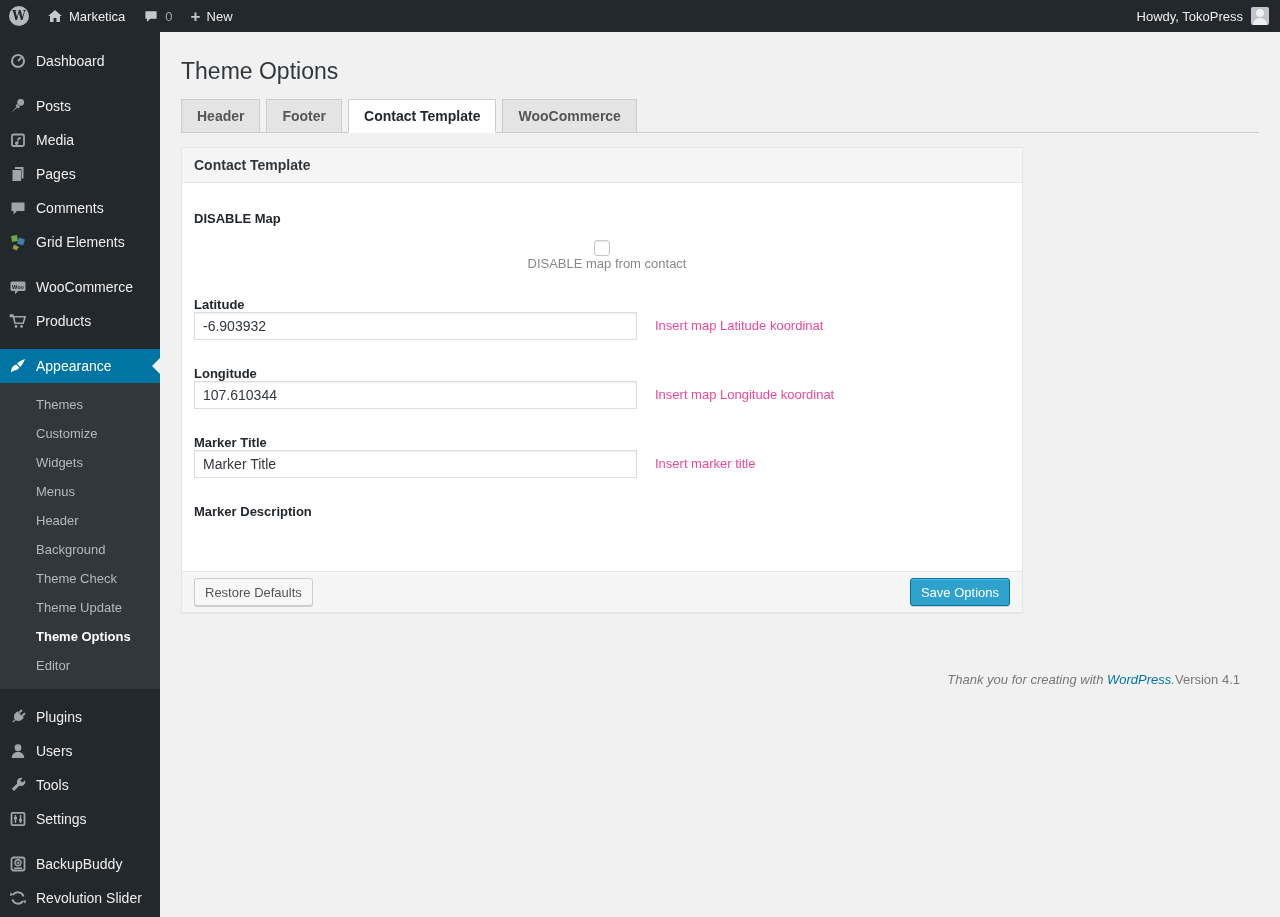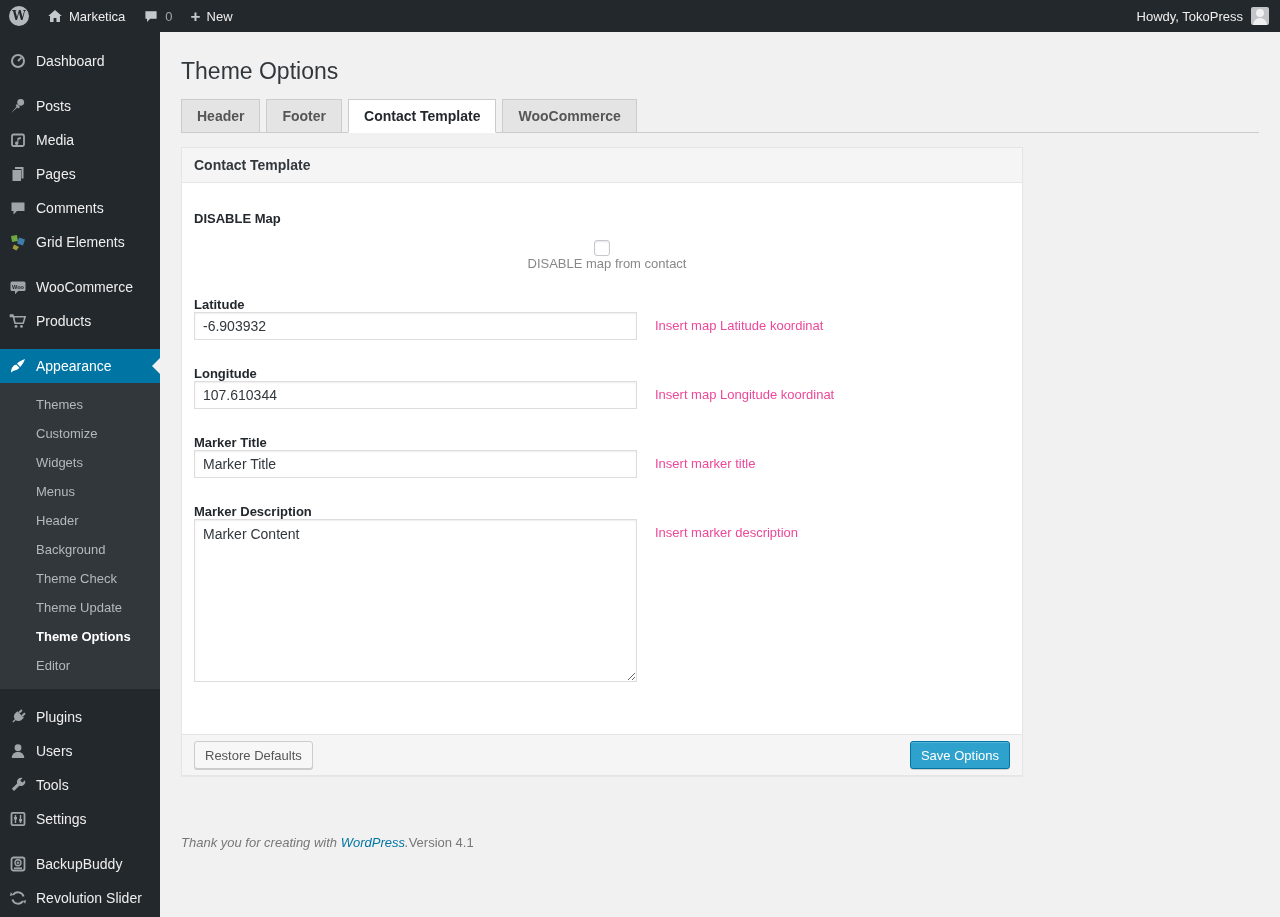--- a/index.html
+++ b/index.html
@@ -68,21 +68,21 @@
   .checkbox-label { font-size:13px; color:#888; margin-left:10px; cursor:pointer; }
 
   .panel-footer { padding:6px 12px; background:#f5f5f5; border-top:1px solid #e5e5e5;
     display:flex; justify-content:space-between; align-items:center; height:41px; }
   .button { font-size:13px; height:28px; padding:0 10px; border-radius:3px; cursor:pointer;
     font-family:"Liberation Sans", sans-serif; }
   .button-secondary { background:#f7f7f7; border:1px solid #ccc; color:#555; box-shadow:0 1px 0 #ccc; }
   .button-primary { background:#2ea2cc; border:1px solid #0074a2; color:#fff;
     box-shadow:inset 0 1px 0 rgba(120,200,230,.5), 0 1px 0 rgba(0,0,0,.15); }
 
-  .page-footer { width:1059px; margin-top:59px; display:flex; justify-content:flex-start;
+  .page-footer { width:1059px; margin-top:59px; display:flex; justify-content:flex-end;
     font-size:13px; color:#777; }
   .thanks { font-style:italic; }
   .wp-link { color:#0074a2; font-style:italic; text-decoration:none; cursor:pointer; }
   svg { display:block; }
 </style>
 </head>
 <body>
 
 <div class="admin-bar">
   <div class="ab-left">
@@ -327,24 +327,20 @@
       <div class="field">
         <span class="field-label">Marker Title</span>
         <div class="control-row">
           <input type="text" class="text-input" value="Marker Title" style="">
           <span class="hint">Insert marker title</span>
         </div>
       </div>
 
       <div class="field">
         <span class="field-label">Marker Description</span>
-        <div class="control-row">
-          <textarea class="text-area" style="">Marker Content</textarea>
-          <span class="hint">Insert marker description</span>
-        </div>
       </div>
 
     </div>
     <div class="panel-footer">
       <button class="button button-secondary">Restore Defaults</button>
       <button class="button button-primary">Save Options</button>
     </div>
   </div>
 
   <div class="page-footer">

